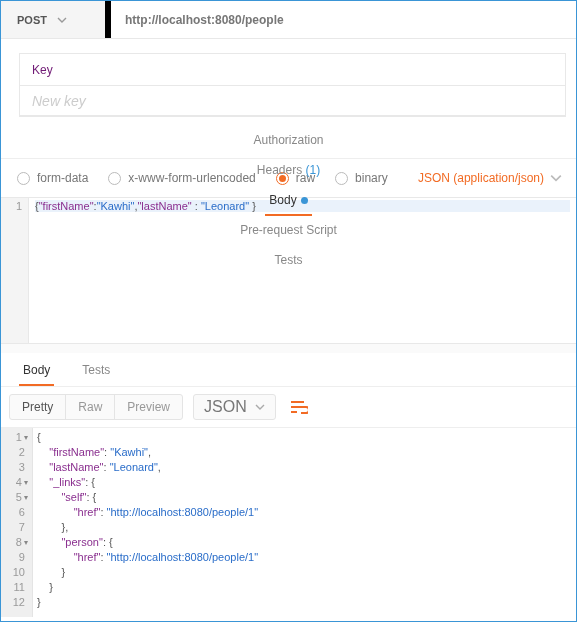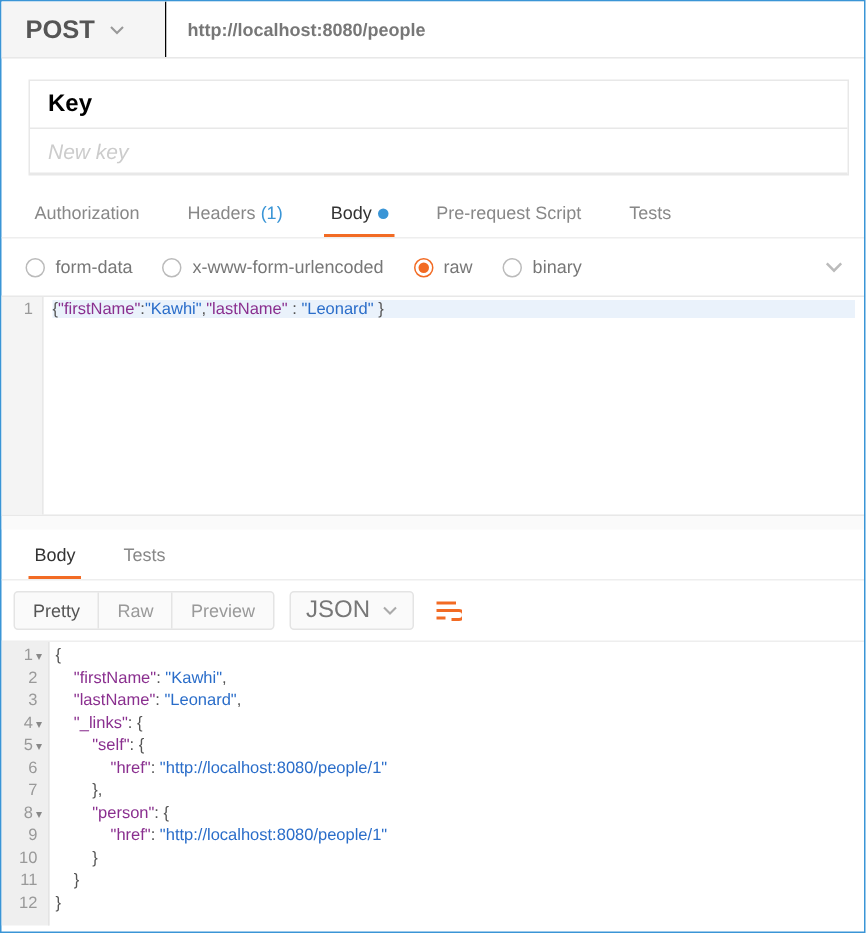--- a/index.html
+++ b/index.html
@@ -20,23 +20,23 @@
   height: 38px;
   border-bottom: 1px solid #e8e8e8;
   background: #fafafa;
 }
 .method-select {
   width: 110px;
   display: flex;
   align-items: center;
   padding: 0 16px;
   color: #555;
-  font-size: 17px;
+  font-size: 11px;
   font-weight: 600;
-  border-right: 1px solid #000000;
+  border-right: 6px solid #000000;
   background: #f5f5f5;
 }
 .method-select .chev { margin-left: 10px; color: #999; }
 .url-input {
   flex: 1;
   display: flex;
   align-items: center;
   padding: 0 14px;
   color: #777;
   font-size: 12px;
@@ -46,43 +46,44 @@
 
 .keyval-section {
   margin: 14px 10px 0 18px;
   border: 1px solid #e8e8e8;
 }
 .keyval-header {
   height: 32px;
   display: flex;
   align-items: center;
   padding: 0 12px;
-  color: #000000;
-  font-size: 16px;
-  font-weight: 700;
+  color: #701a75;
+  font-size: 12px;
+  font-weight: 400;
   border-bottom: 1px solid #e8e8e8;
 }
 .keyval-newrow {
   height: 30px;
   display: flex;
   align-items: center;
   padding: 0 12px;
   color: #ccc;
   font-size: 14px;
   font-style: italic;
   border-bottom: 1px solid #e8e8e8;
 }
 
 .req-tabs {
   display: flex;
   align-items: center;
   margin-top: 8px;
   padding: 0 6px;
   height: 34px;
   border-bottom: 1px solid #eee;
+  flex-direction: column;
 }
 .req-tab {
   padding: 8px 16px;
   font-size: 12px;
   color: #888;
   position: relative;
 }
 .req-tab .count { color: #3a95d6; }
 .req-tab.active { color: #333; }
 .req-tab.active::after {
@@ -300,20 +301,21 @@
   </div>
   <div class="radio-opt">
     <span class="radio-circle checked"></span>
     <span>raw</span>
   </div>
   <div class="radio-opt">
     <span class="radio-circle"></span>
     <span>binary</span>
   </div>
   <div class="body-content-type">
+    <span>JSON (application/json)</span>
     <span class="chev">
       <svg width="12" height="12" viewBox="0 0 10 10">
           <path d="M1 3 L5 7 L9 3" stroke="#bbb" stroke-width="1.4" fill="none"></path>
         </svg>
     </span>
   </div>
 </div>
 
 <div class="editor">
   <div class="gutter">1</div>

